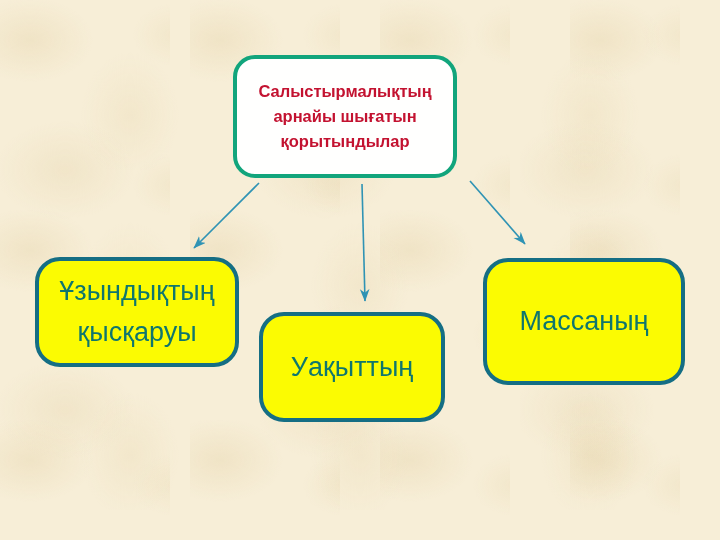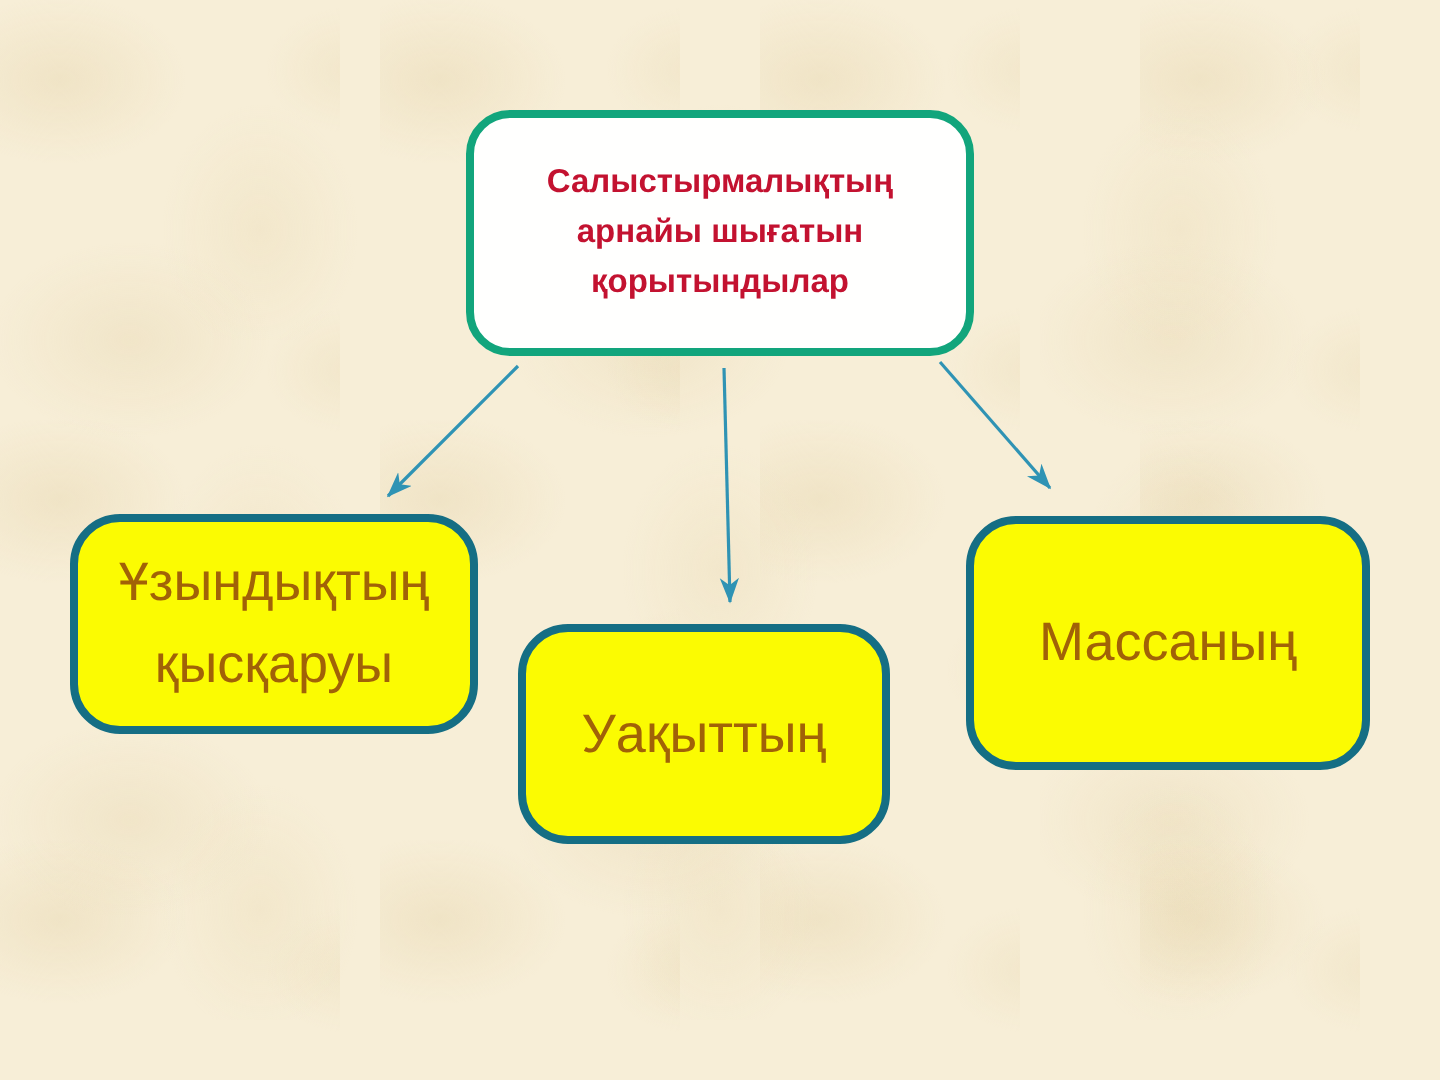--- a/index.html
+++ b/index.html
@@ -14,27 +14,27 @@
     background-size:190px 210px, 230px 170px, 260px 240px, 170px 150px;
     font-family:"Liberation Sans","DejaVu Sans",sans-serif;
   }
   .node{
     position:absolute;box-sizing:border-box;
     display:flex;flex-direction:column;align-items:center;justify-content:center;
     text-align:center;
   }
   .node .line{display:block;}
   #root-node{
-    left:233px;top:55px;width:254px;height:123px;
+    left:233px;top:55px;width:224px;height:123px;
     background:#fffffe;border:4px solid #12a57c;border-radius:22px;
     color:#c31230;font-weight:bold;font-size:16.5px;line-height:25px;
   }
   .child{
     background:#fbfb02;border:4px solid #156e84;border-radius:25px;
-    color:#a16207;font-size:27px;line-height:41px;font-weight:400;
+    color:#0f766e;font-size:27px;line-height:41px;font-weight:400;
   }
   #child-length{left:35px; top:257px;width:204px;height:110px;}
   #child-time  {left:259px;top:312px;width:186px;height:110px;}
   #child-mass  {left:483px;top:258px;width:202px;height:127px;}
   #connectors{position:absolute;left:0;top:0;width:720px;height:540px;pointer-events:none;}
 </style>
 </head>
 <body>
 
 <div id="stage">

